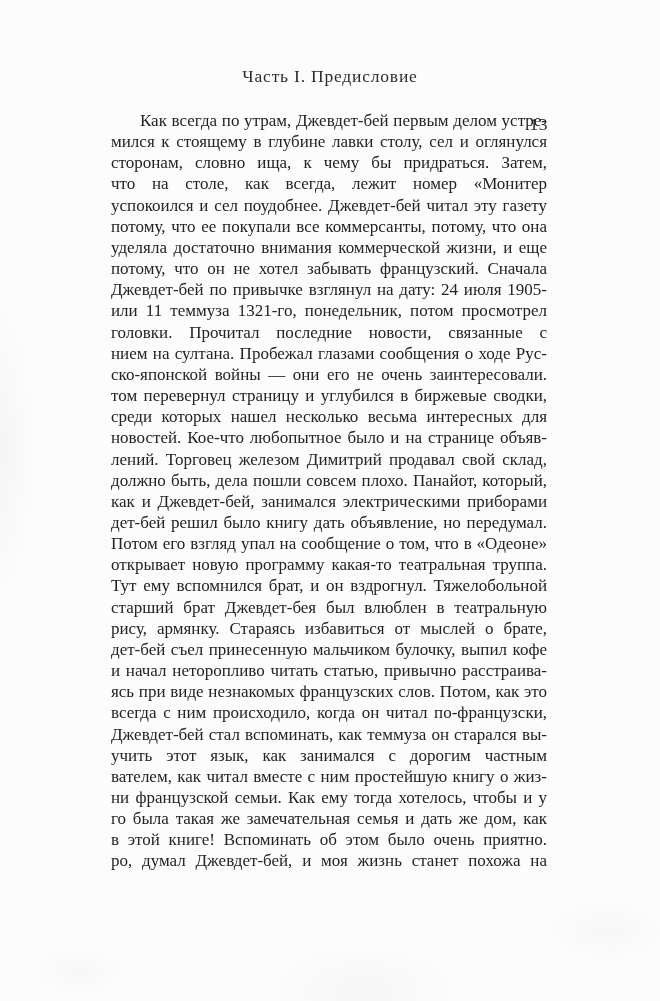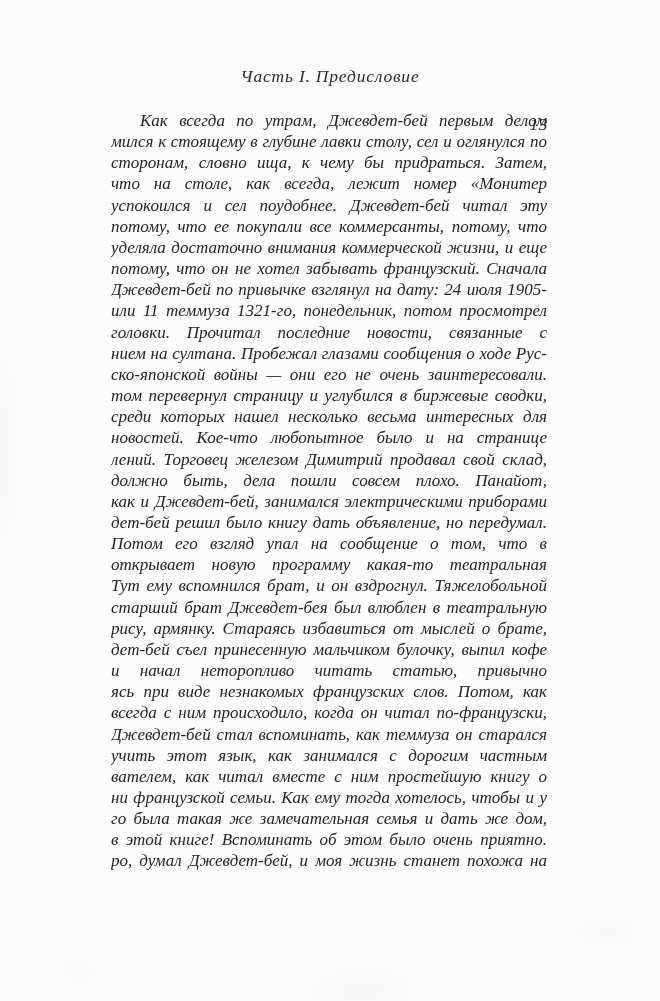--- a/index.html
+++ b/index.html
@@ -12,21 +12,20 @@
     position: relative;
     width: 660px; height: 1001px;
     background:
       radial-gradient(ellipse 50px 220px at 0% 45%, rgba(110,110,110,0.05), transparent 70%),
       radial-gradient(ellipse 140px 70px at 55% 99%, rgba(110,110,110,0.045), transparent 70%),
       radial-gradient(ellipse 90px 45px at 92% 93%, rgba(110,110,110,0.04), transparent 70%),
       radial-gradient(ellipse 70px 35px at 12% 97%, rgba(110,110,110,0.035), transparent 70%),
       #fcfcfc;
     font-family: "Liberation Serif", "DejaVu Serif", serif;
     color: #232323;
-    font-style: italic;
   }
   .running-head {
     position: absolute;
     top: 66px; left: 0; width: 100%; height: 22px;
     font-size: 17.5px;
     color: #2c2c2c;
   }
   .running-title {
     position: absolute; left: 0; right: 0;
     text-align: center;

